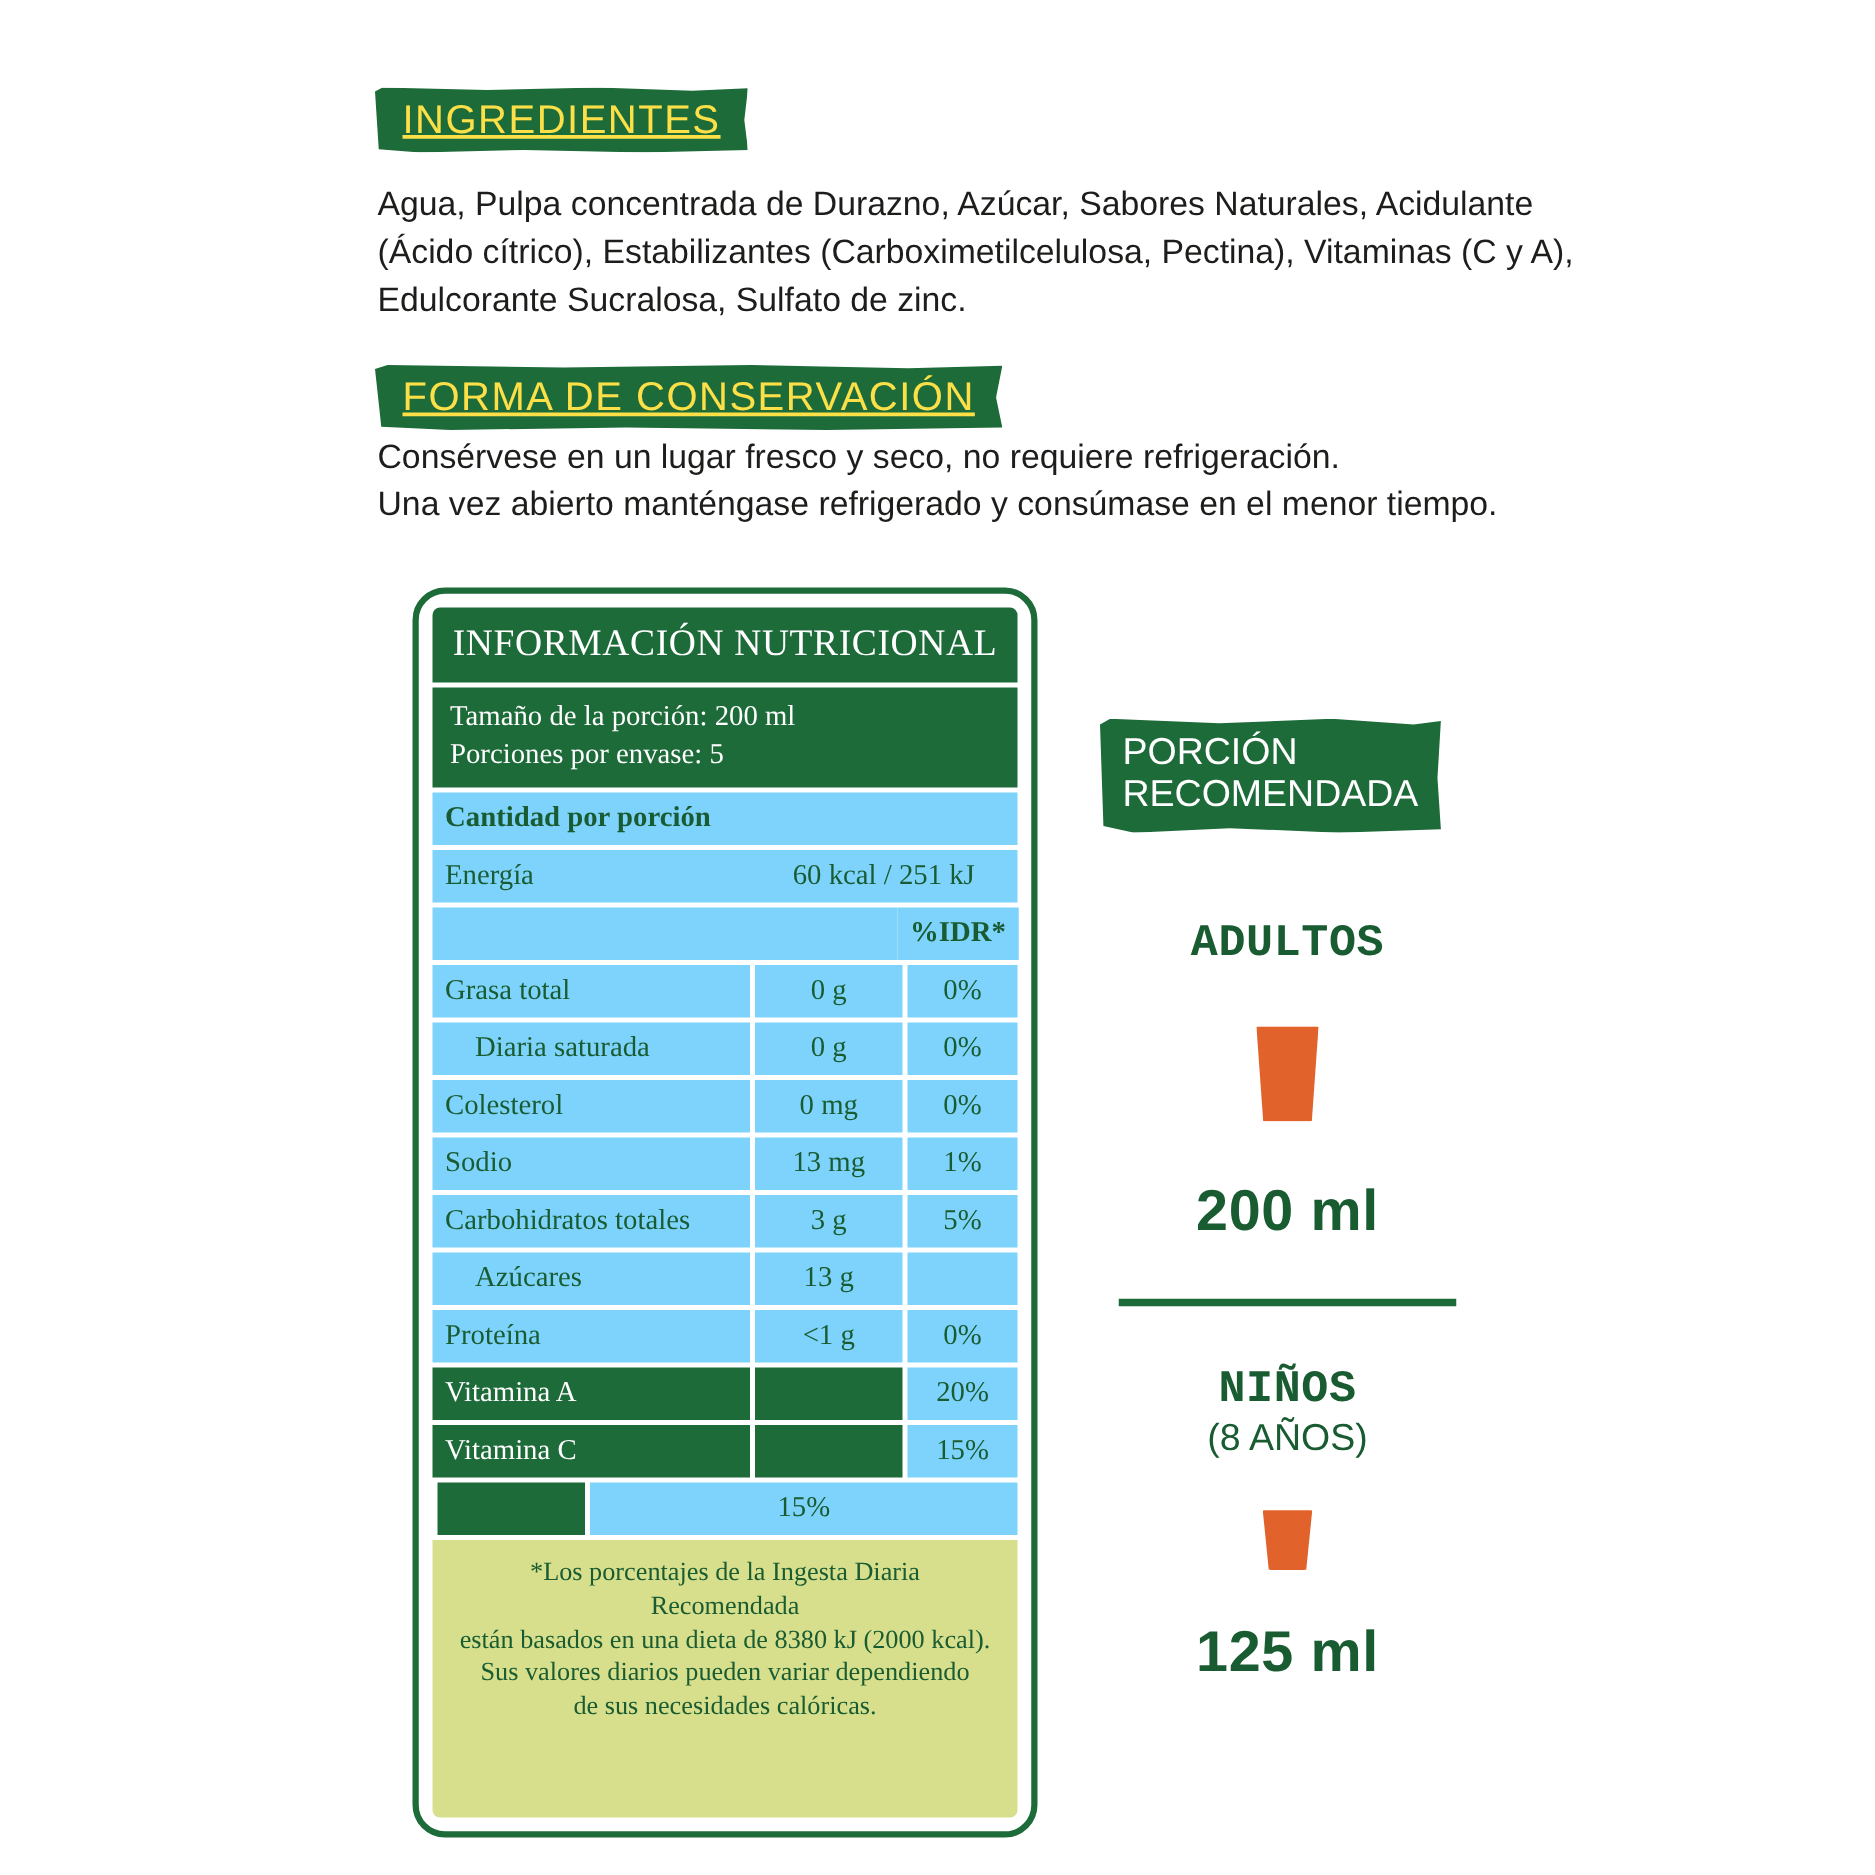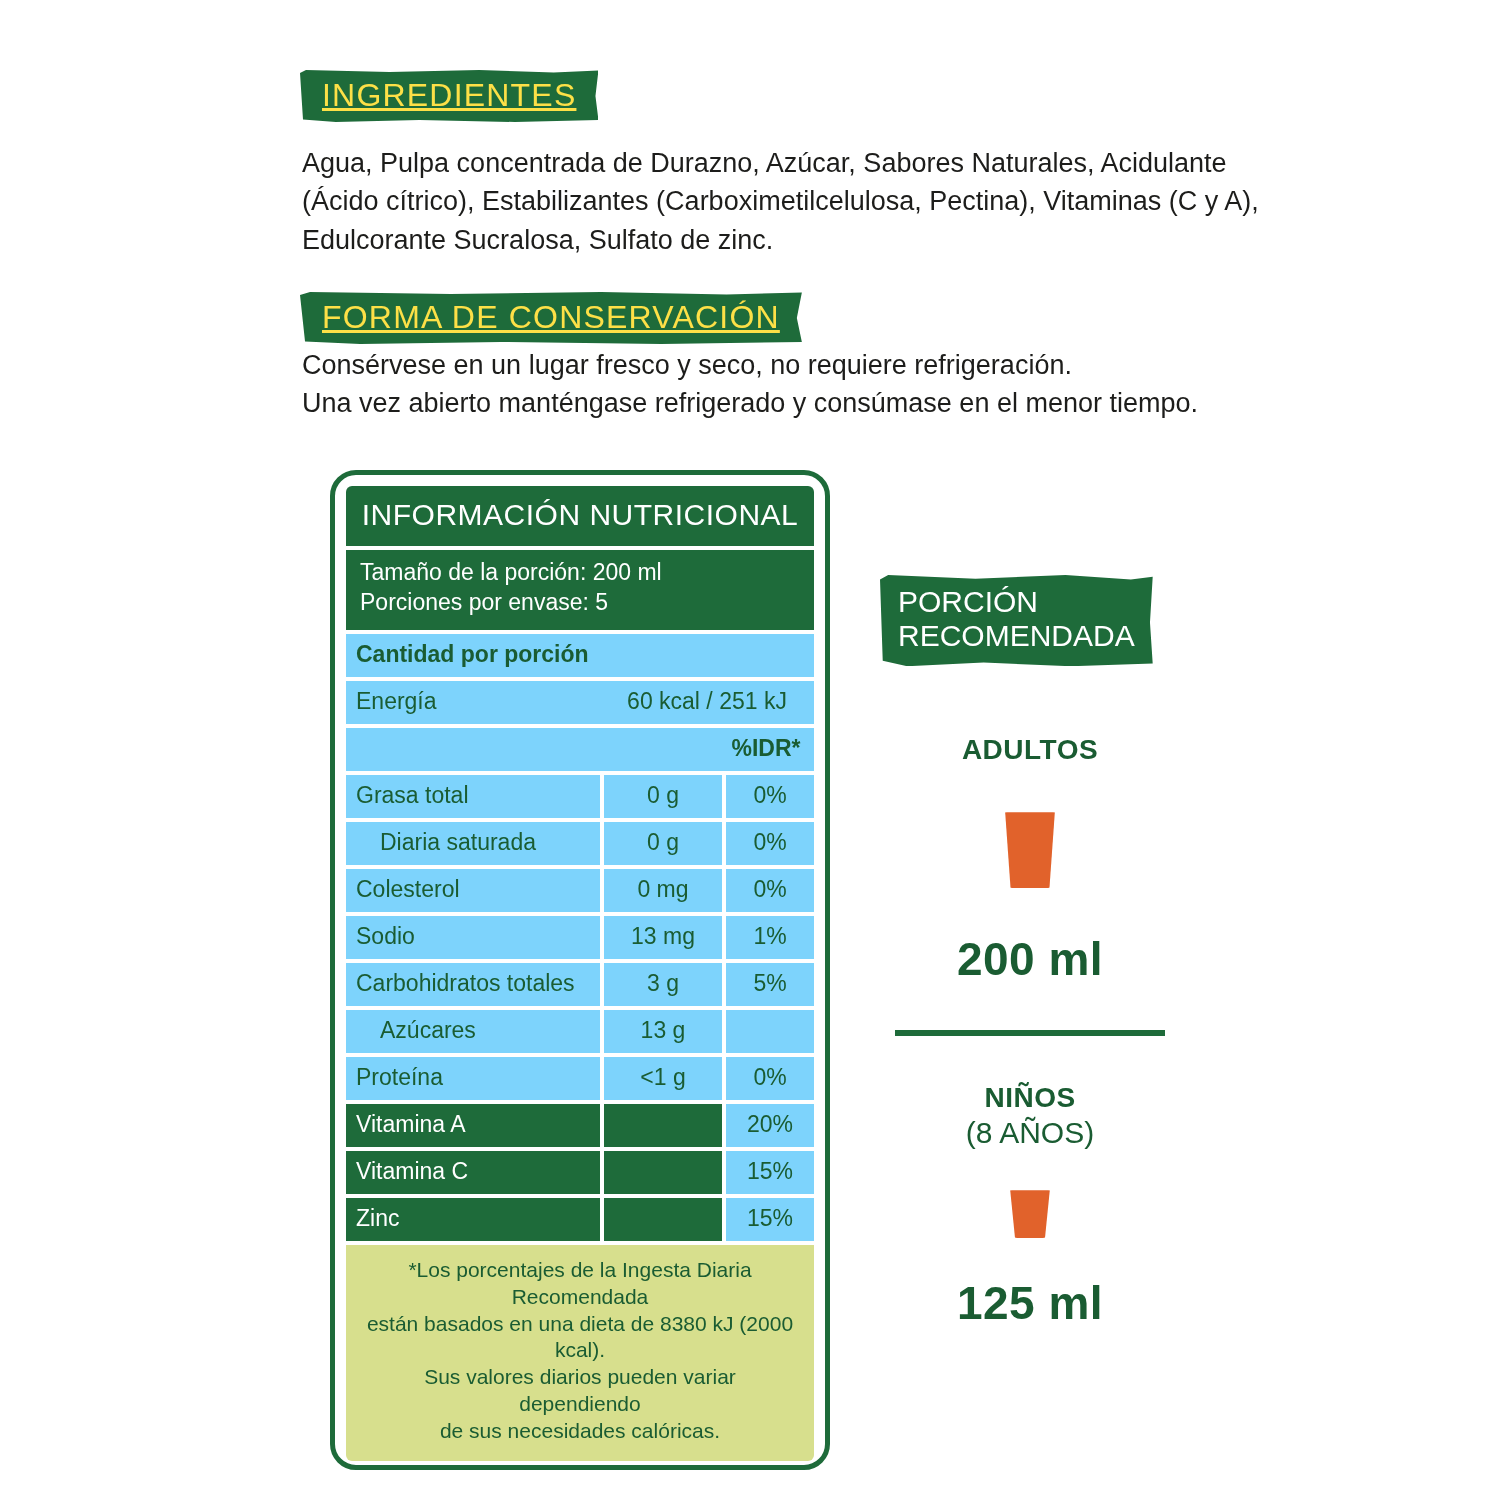--- a/index.html
+++ b/index.html
@@ -33,21 +33,21 @@
     color: #1d1d1b;
     font-size: 27px;
     line-height: 1.42;
   }
   .body-text div { white-space: nowrap; }
 
   
   .nutri-wrap {
     position: absolute;
     left: 330px; top: 470px;
-    width: 500px; height: 1000px;
+    width: 500px; height: 1000px; font-family: Liberation Serif, serif;
   }
   .nutri-outline {
     position: absolute; inset: 0;
     border: 5px solid #1e6b3a;
     border-radius: 26px;
   }
   .nutri-inner {
     position: absolute;
     left: 16px; top: 16px; right: 16px; bottom: 16px;
     display: flex; flex-direction: column;
@@ -115,22 +115,23 @@
     color: #fff;
     font-size: 30px;
     line-height: 1.12;
     padding: 10px 18px 14px 18px;
     clip-path: polygon(0% 5%, 3% 0%, 35% 4%, 68% 0%, 92% 5%, 100% 2%, 99% 52%, 100% 97%, 70% 100%, 38% 96%, 10% 100%, 1% 94%);
   }
   .grp { text-align: center; width: 300px; }
   .grp-label {
     color: #1a5c32;
     font-weight: bold;
-    font-size: 28px;
+    font-size: 36px;
     letter-spacing: .5px;
+    font-family: Liberation Mono, monospace;
   }
   .grp-sub {
     color: #1a5c32;
     font-size: 30px;
     margin-top: 2px;
   }
   .grp-amount {
     color: #1a5c32;
     font-weight: bold;
     font-size: 46px;
@@ -238,21 +239,20 @@
         <div class="cell dark c-name">Vitamina A</div>
         <div class="cell dark c-val gap"></div>
         <div class="cell c-pct gap">20%</div>
       </div>
       <div class="row">
         <div class="cell dark c-name">Vitamina C</div>
         <div class="cell dark c-val gap"></div>
         <div class="cell c-pct gap">15%</div>
       </div>
       <div class="row">
-        <div class="cell dark c-name">Zinc</div>
         <div class="cell dark c-val gap"></div>
         <div class="cell c-pct gap">15%</div>
       </div>
 
       <div class="footnote">
         <div>*Los porcentajes de la Ingesta Diaria Recomendada</div>
         <div>están basados en una dieta de 8380 kJ (2000 kcal).</div>
         <div>Sus valores diarios pueden variar dependiendo</div>
         <div>de sus necesidades calóricas.</div>
       </div>

